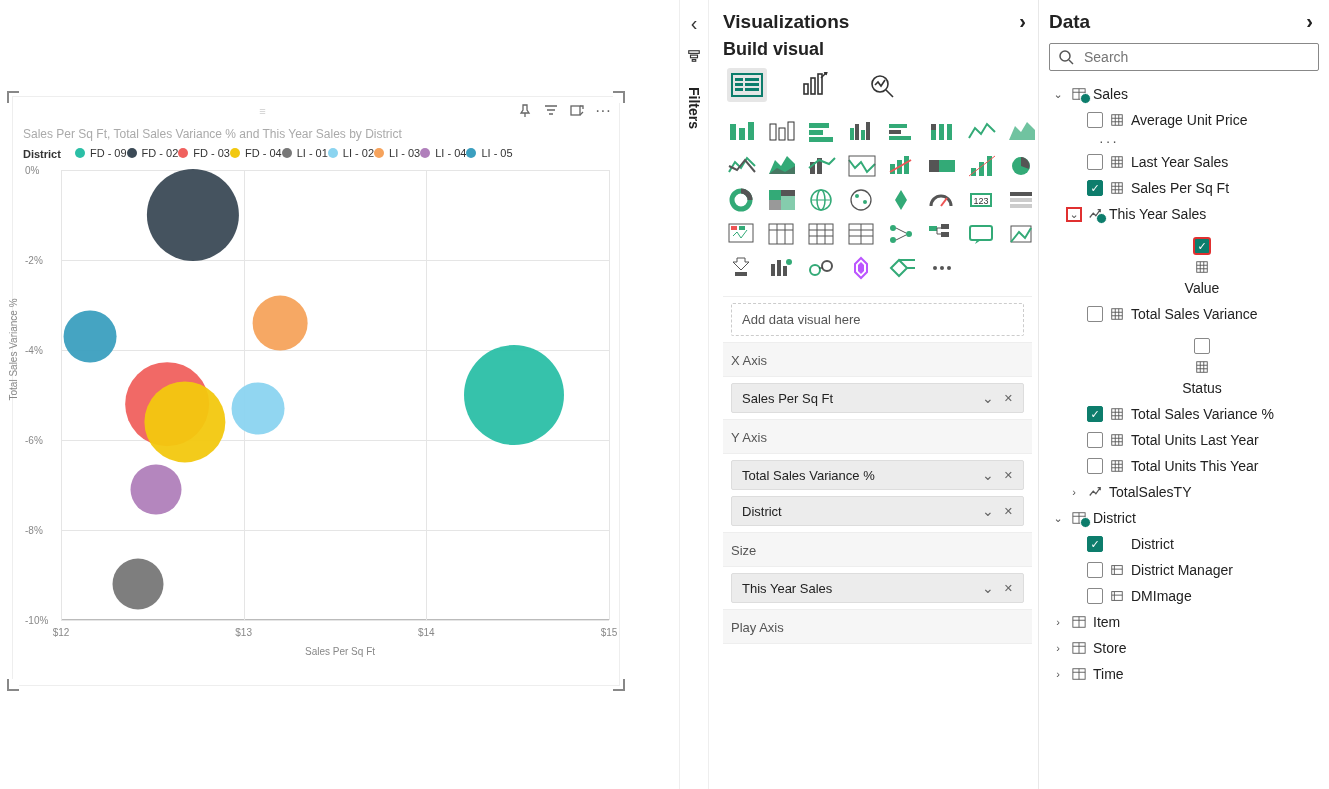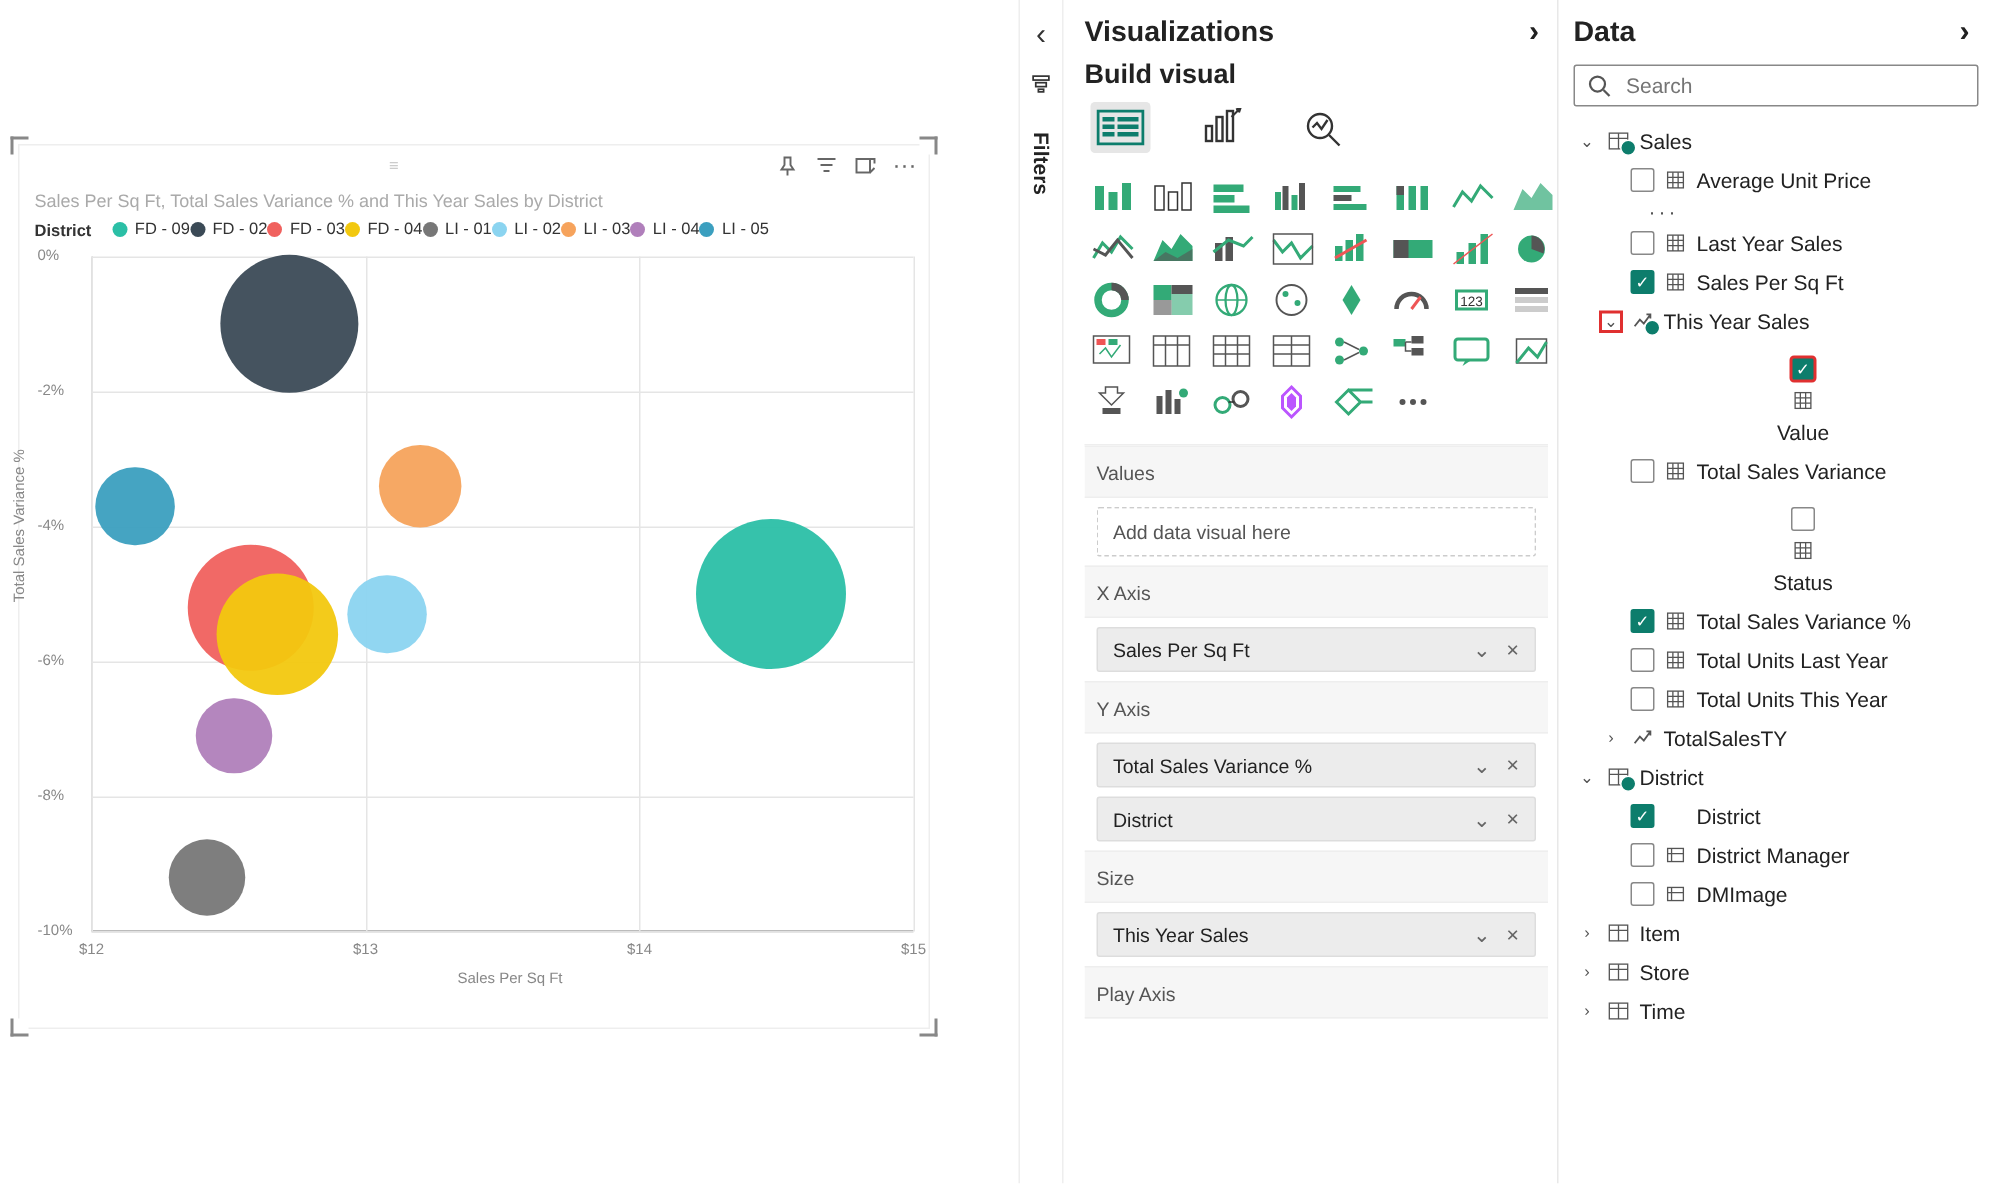--- a/index.html
+++ b/index.html
@@ -479,21 +479,20 @@
       <div class="vg">
         <svg width="30" height="24" viewBox="0 0 30 24">
           <circle cx="8" cy="12" r="2" fill="#555"></circle>
           <circle cx="15" cy="12" r="2" fill="#555"></circle>
           <circle cx="22" cy="12" r="2" fill="#555"></circle>
         </svg>
       </div>
     </div>
 
   <div class="field-wells">
-    <div class="well-label">Values</div>
     <div class="well-empty">Add data visual here</div>
     <div class="well-label">X Axis</div>
     <div class="well-pill">
         <span>Sales Per Sq Ft</span>
         <span class="acts">
           <span class="down-caret"></span>
           <span class="x"></span>
         </span>
       </div>
     <div class="well-label">Y Axis</div>

